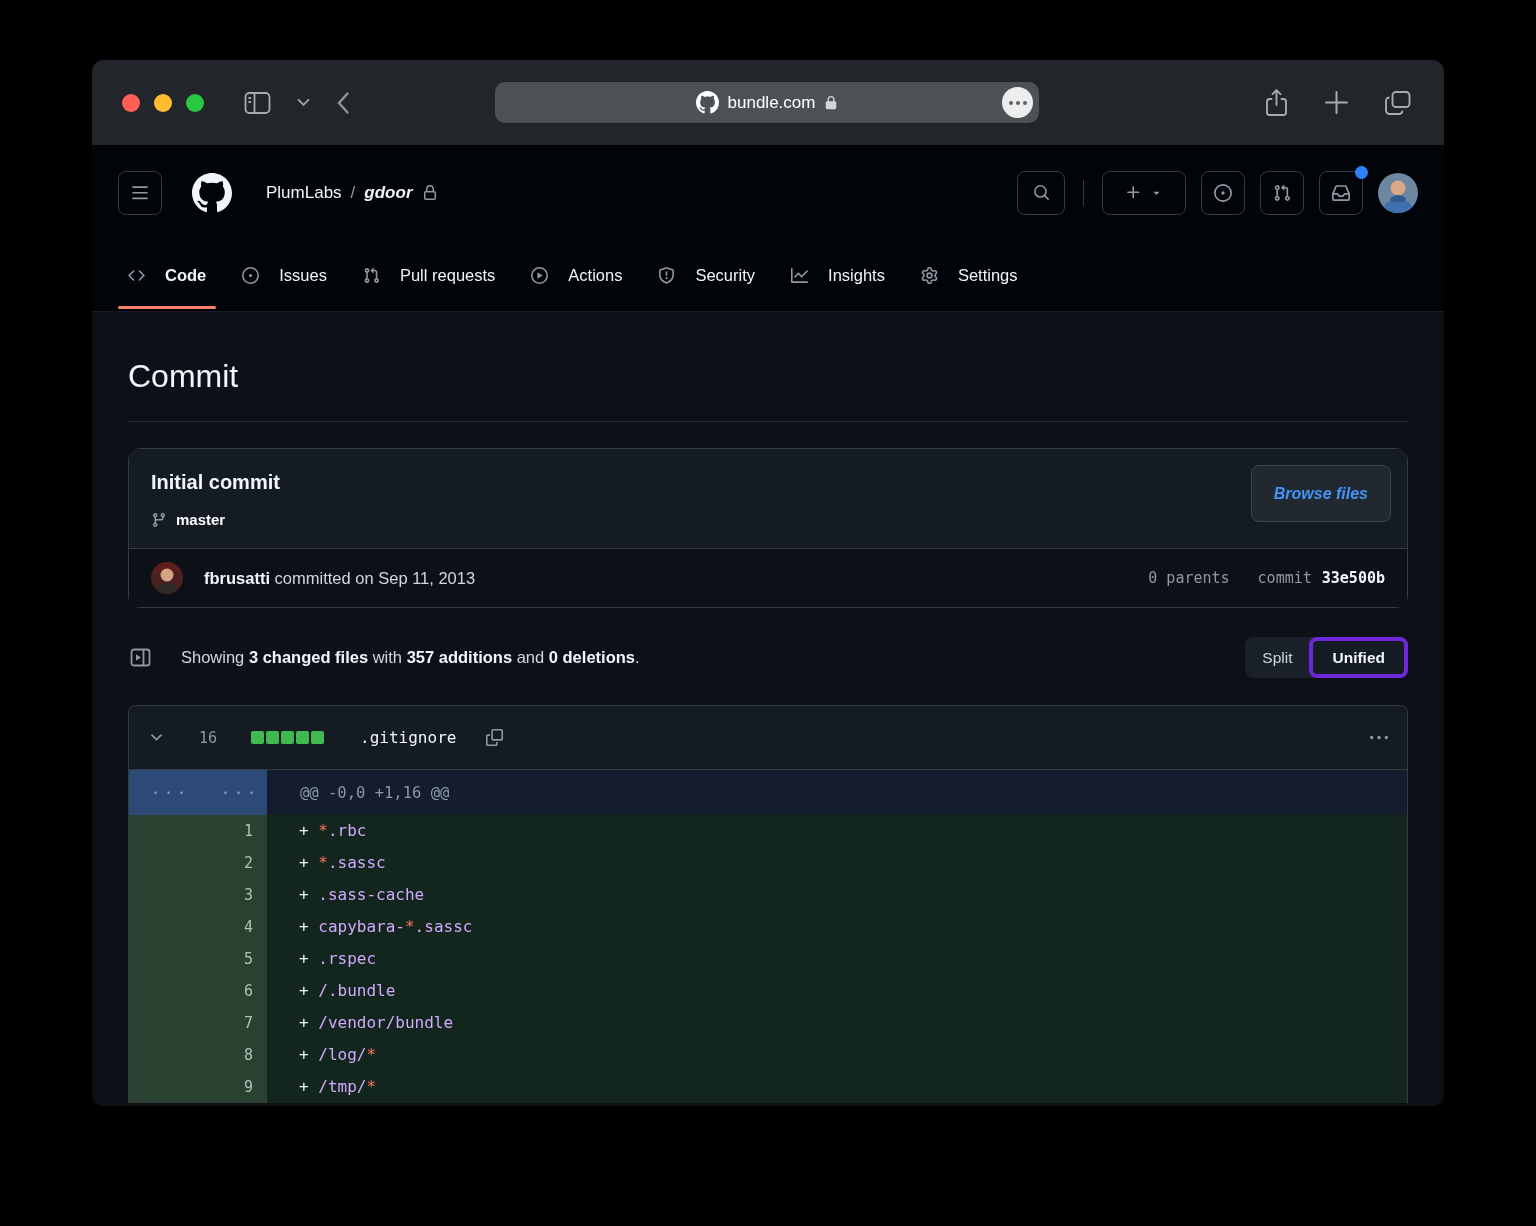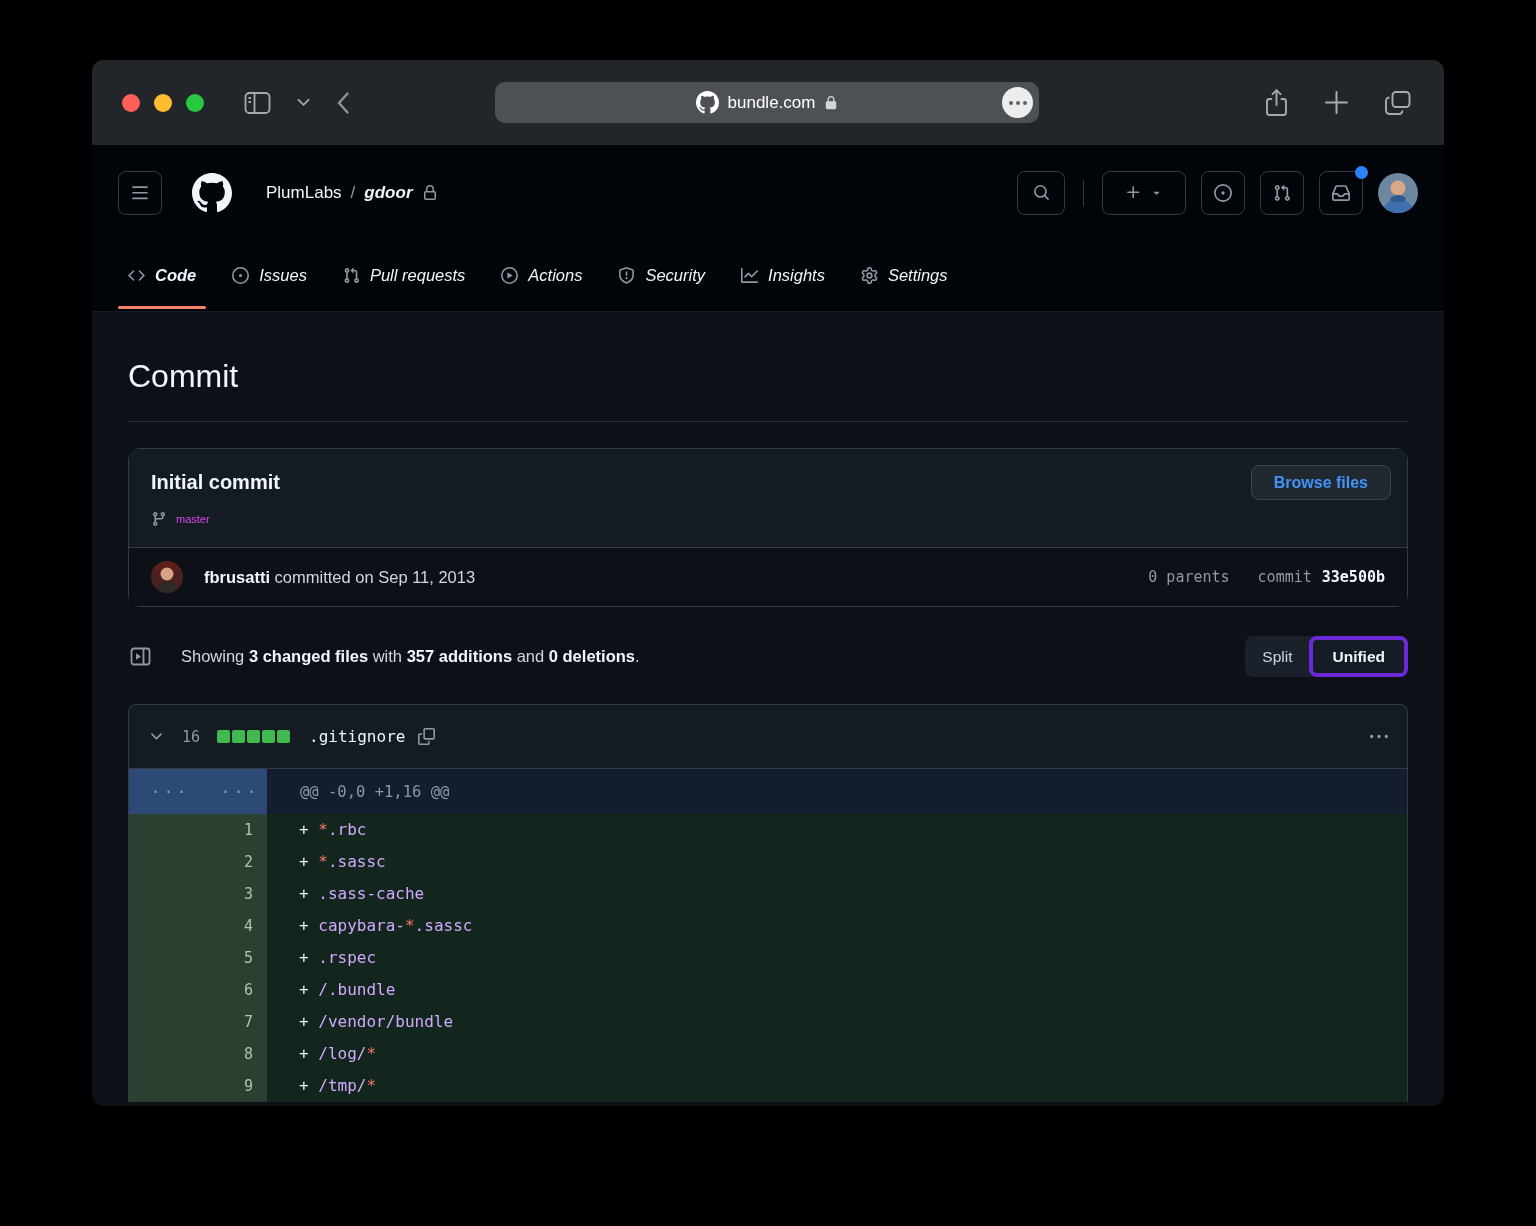--- a/index.html
+++ b/index.html
@@ -42,40 +42,40 @@
   .hdr-divider { width:1px; height:26px; background:#343b45; margin:0 3px; }
   .btn-create { width:84px; gap:8px; }
   .inbox-wrap { position:relative; }
   .notif-dot { position:absolute; top:-5px; right:-5px; width:13px; height:13px;
     border-radius:50%; background:#2f81f7; }
   .avatar40 { width:40px; height:40px; border-radius:50%; overflow:hidden; line-height:0; }
 
   
   .navrow { height:72px; background:#010409; display:flex; align-items:stretch;
     padding:0 18px; border-bottom:1px solid #151b23; }
-  .navitem { position:relative; display:flex; align-items:center; gap:10px;
-    padding:0 14px; margin:0 4px; font-size:16.5px; color:#f0f6fc; cursor:default;font-style:italic; }
+  .navitem { position:relative; display:flex; align-items:center; gap:20px;
+    padding:0 14px; margin:0 4px; font-size:16.5px; color:#f0f6fc; cursor:default; }
   .navitem .oi { color:#9198a1; line-height:0; }
   .navitem.active { font-weight:700; }
   .navitem.active::after { content:""; position:absolute; left:4px; right:4px;
     bottom:2px; height:3px; border-radius:3px; background:#f78166; }
 
   
   .content { padding:0 36px; }
   .page-title { margin-top:46px; font-size:32px; font-weight:400; color:#f0f6fc; }
   .title-divider { margin-top:26px; height:1px; background:#262c36; }
 
   .commit-card { margin-top:26px; border:1px solid #343b45; border-radius:12px; }
   .cc-top { background:#151b23; border-radius:8px 8px 0 0; padding:22px 22px 20px; position:relative; }
   .cc-msg { font-size:20px; font-weight:700; color:#f0f6fc; }
-  .browse-btn { position:absolute; right:16px; top:16px; height:35px; padding:0 22px;
+  .browse-btn { position:absolute; right:16px; top:16px; height:57px; padding:0 22px;
     display:flex; align-items:center; background:#212830; border:1px solid #3d444d;
-    border-radius:8px; color:#4493f8; font-size:16px; font-weight:600; }
+    border-radius:8px; color:#4493f8; font-size:16px; font-weight:600;font-style:italic; }
   .cc-branch { margin-top:17px; display:flex; align-items:center; gap:9px; color:#9198a1; }
-  .branch-name { color:#d946ef; font-weight:400; font-size:11px; }
+  .branch-name { color:#ffffff; font-weight:700; font-size:15px; }
   .cc-bottom { background:#0d1117; border-top:1px solid #343b45; border-radius:0 0 8px 8px;
     padding:13px 22px; display:flex; align-items:center; }
   .mini-avatar { width:32px; height:32px; border-radius:50%; overflow:hidden; line-height:0; }
   .committer { margin-left:13px; font-size:16.5px; color:#d1d7e0; }
   .committer b { color:#f0f6fc;margin-left:8px; }
   .cc-meta { margin-left:auto; display:flex; align-items:center; gap:28px;
     font-family:"DejaVu Sans Mono", monospace; font-size:15px; color:#9198a1; }
   .sha { color:#f0f6fc; font-weight:700; margin-left:10px; }
 
   .summary-row { margin-top:29px; display:flex; align-items:center; }
@@ -85,21 +85,21 @@
   .seg { margin-left:auto; display:flex; align-items:stretch; background:#1b212b; border-radius:8px;justify-content:center; }
   .seg-split { display:flex; align-items:center; padding:0 17px; font-size:15.5px; color:#d1d7e0; }
   .seg-unified { display:flex; align-items:center; padding:0 19px; height:41px;
     font-size:15.5px; color:#f0f6fc; font-weight:700; background:#161c26;
     border:4px solid #6d28d9; border-radius:8px; }
 
   
   .diff-card { margin-top:27px; border:1px solid #343b45; border-bottom:none;
     border-radius:8px 8px 0 0; overflow:hidden; }
   .diff-header { height:64px; background:#151b23; border-bottom:1px solid #343b45;
-    display:flex; align-items:center; padding:0 19px; gap:13px; }
+    display:flex; align-items:center; padding:0 19px; gap:30px; }
   .diff-header .chev { color:#9198a1; line-height:0; }
   .changes-count { font-family:"DejaVu Sans Mono", monospace; font-size:15px; color:#9198a1; margin-left:4px; }
   .blocks { display:flex; gap:2px; margin-left:4px; }
   .block { width:13px; height:13px; border-radius:2px; background:#3fb950; }
   .fname { font-family:"DejaVu Sans Mono", monospace; font-size:16px; color:#f0f6fc; margin-left:6px; }
   .copy-btn { color:#9198a1; line-height:0; }
   .kebab-btn { margin-left:auto; color:#9198a1; line-height:0; }
 
   .hunk-row { display:flex; height:45px; font-family:"DejaVu Sans Mono", monospace; font-size:15.5px; }
   .hunk-nums { width:138px; flex:none; background:#2d4a77; position:relative; color:#8fa5c9; }

